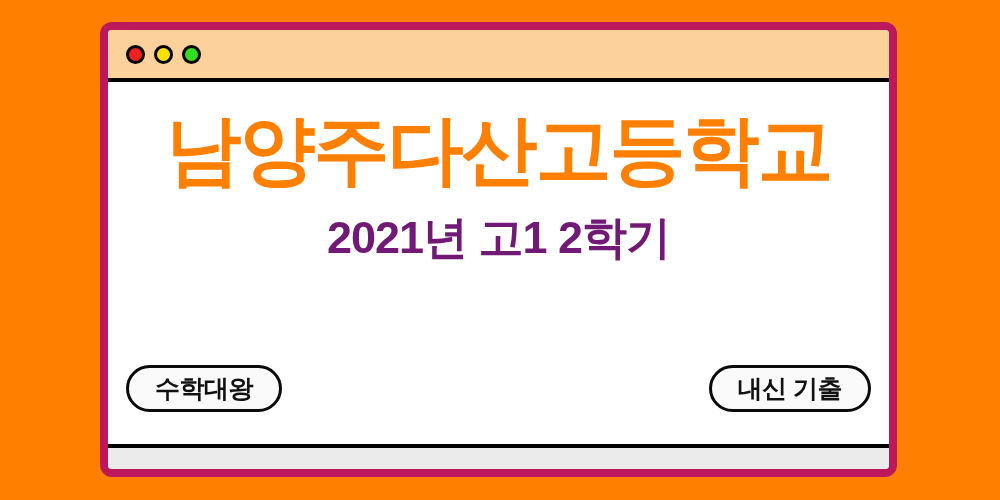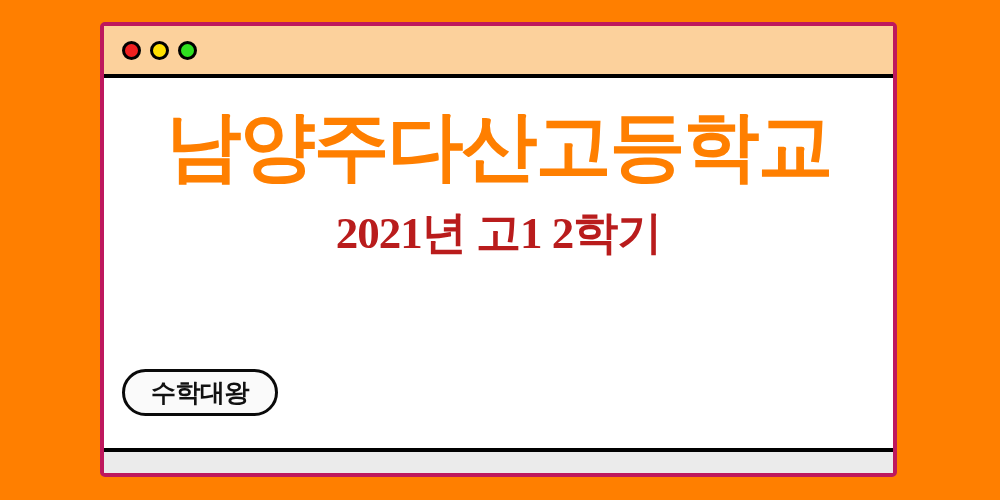--- a/index.html
+++ b/index.html
@@ -22,27 +22,26 @@
   }
 
   
   .window {
     position: absolute;
     left: 100px;
     top: 22px;
     width: 797px;
     height: 455px;
     background: #FFFFFF;
-    border: 4px solid #be185d;
-    border-radius: 5px;
+    border: 8px solid #be185d;
+    border-radius: 12px;
     box-sizing: border-box;
     overflow: hidden;
     display: flex;
     flex-direction: column;
-    font-family: Liberation Serif, serif;
   }
 
   
   .titlebar {
     height: 52px;
     flex: 0 0 52px;
     background: #FCD19C;
     border-bottom: 4px solid #000000;
     box-sizing: border-box;
     display: flex;
@@ -80,21 +79,21 @@
     font-size: 76px;
     line-height: 1;
     font-weight: 700;
     color: #FF7F00;
     letter-spacing: -2px;
     white-space: nowrap;
   }
 
   .subtitle-block {
     margin-top: 22px;
-    color: #b91c1c;
+    color: #701a75;
   }
   .subtitle-line {
     font-size: 45px;
     line-height: 1.24;
     font-weight: 700;
     letter-spacing: -1px;
     white-space: nowrap;
   }
 
   
@@ -148,20 +147,21 @@
     <div class="window-body">
 
       <div class="school-name">남양주다산고등학교</div>
 
       <div class="subtitle-block">
         <div class="subtitle-line">2021년 고1 2학기</div>
       </div>
 
       <div class="badge-row">
         <span class="badge">수학대왕</span>
+        <span class="badge">내신 기출</span>
       </div>
 
     </div>
 
     <div class="statusbar"></div>
 
   </div>
 
 </div>
 

